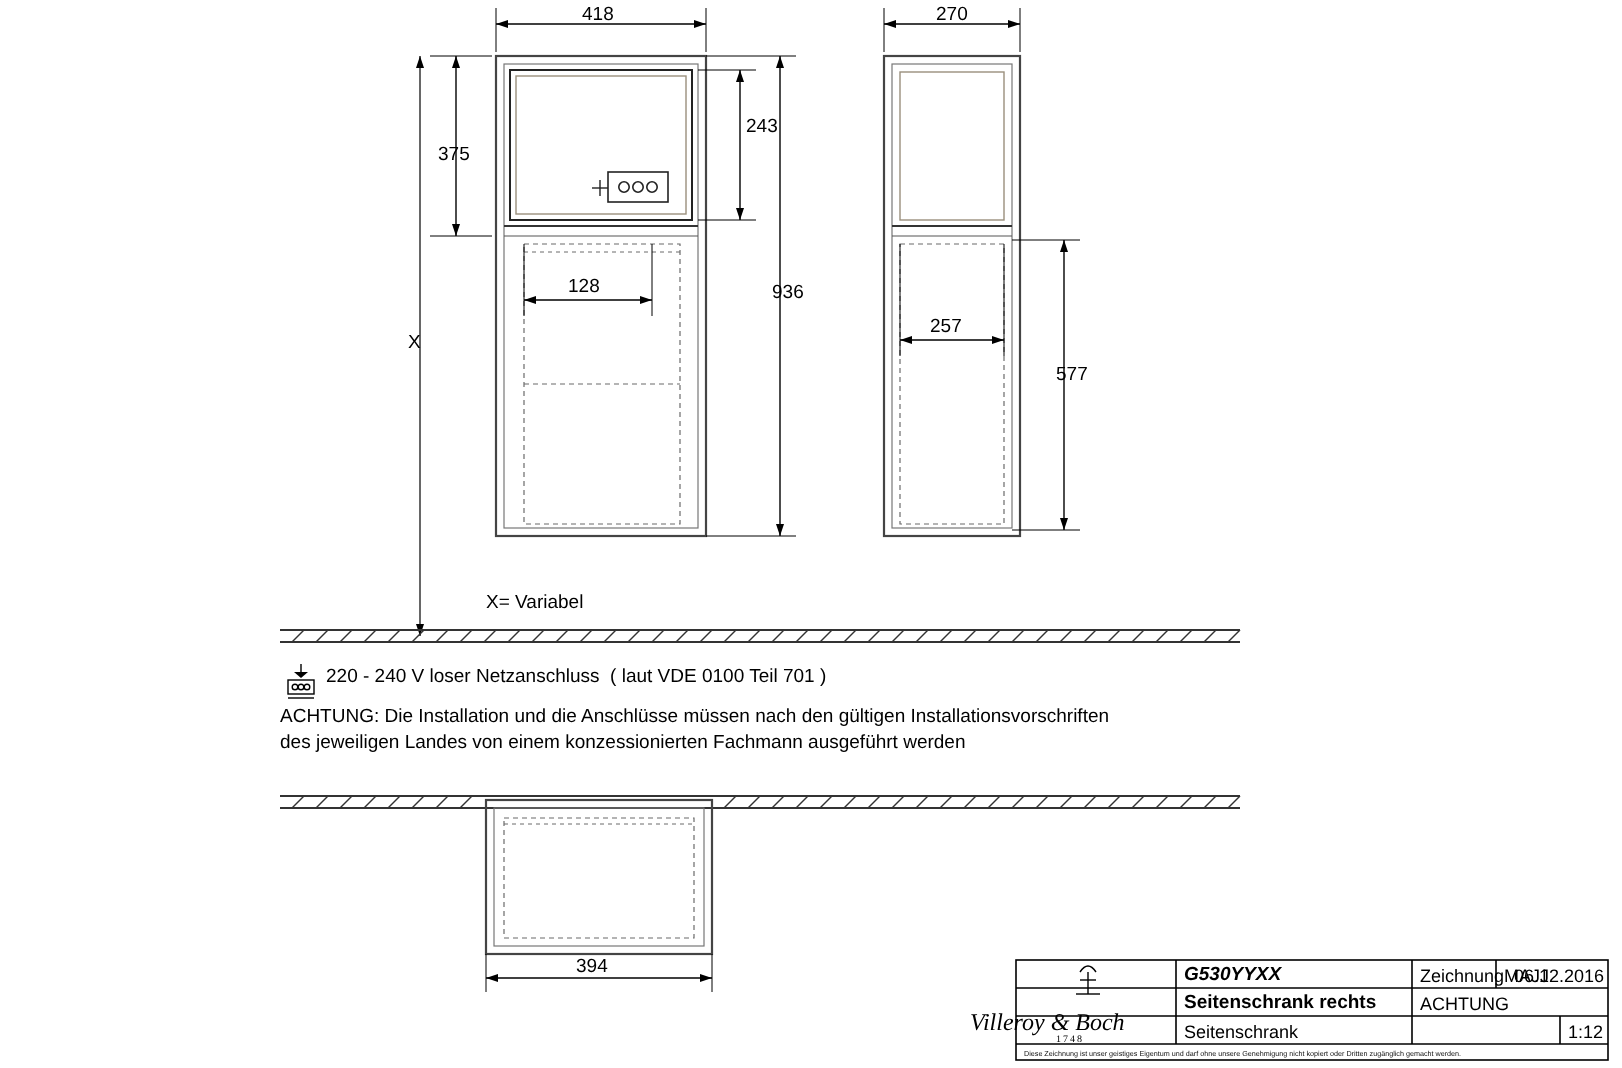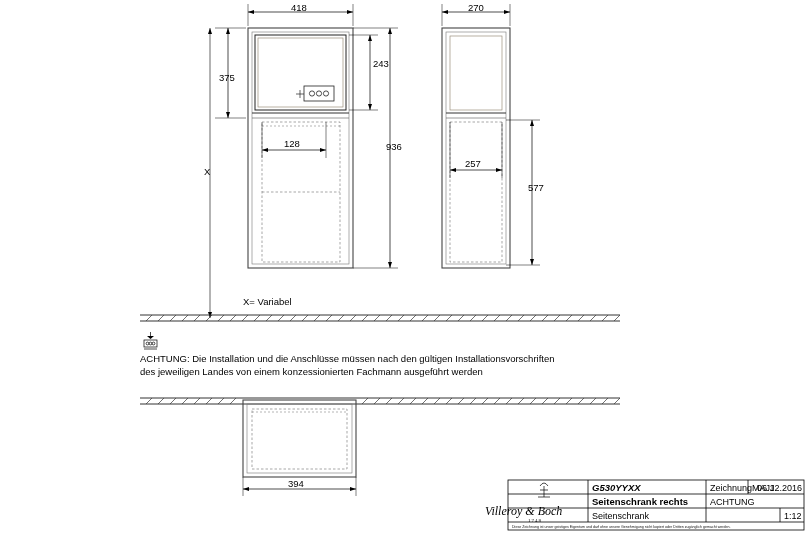--- a/index.html
+++ b/index.html
@@ -236,20 +236,21 @@
   <div class="txt dim" style="left:386px;top:141px;">936</div>
   <div class="txt dim" style="left:284px;top:138px;">128</div>
   <div class="txt dim" style="left:468px;top:2px;text-align:center;">270</div>
   <div class="txt dim" style="left:465px;top:158px;">257</div>
   <div class="txt dim" style="left:528px;top:182px;">577</div>
   <div class="txt dim" style="left:288px;top:478px;">394</div>
 
   <div class="txt dim" style="left:204px;top:166px;">X</div>
   <div class="txt note" style="left:243px;top:296px;">X= Variabel</div>
 
+  <div class="txt note" style="left:163px;top:333px;">220 - 240 V loser Netzanschluss  ( laut VDE 0100 Teil 701 )</div>
   <div class="txt note" style="left:140px;top:366px;">des jeweiligen Landes von einem konzessionierten Fachmann ausgeführt werden</div>
   <div class="txt note" style="left:140px;top:353px;">ACHTUNG: Die Installation und die Anschlüsse müssen nach den gültigen Installationsvorschriften</div>
 
   <div class="txt tb-italic" style="left:592px;top:482px;">G530YYXX</div>
   <div class="txt tb-label" style="left:710px;top:483px;">Zeichnung</div>
   <div class="txt tb-label" style="left:752px;top:483px;">MAJJ</div>
 
   <div class="txt tb-label" style="left:757px;top:483px;">06.12.2016</div>
 
   <div class="txt tb-bold" style="left:592px;top:496px;">Seitenschrank rechts</div>

